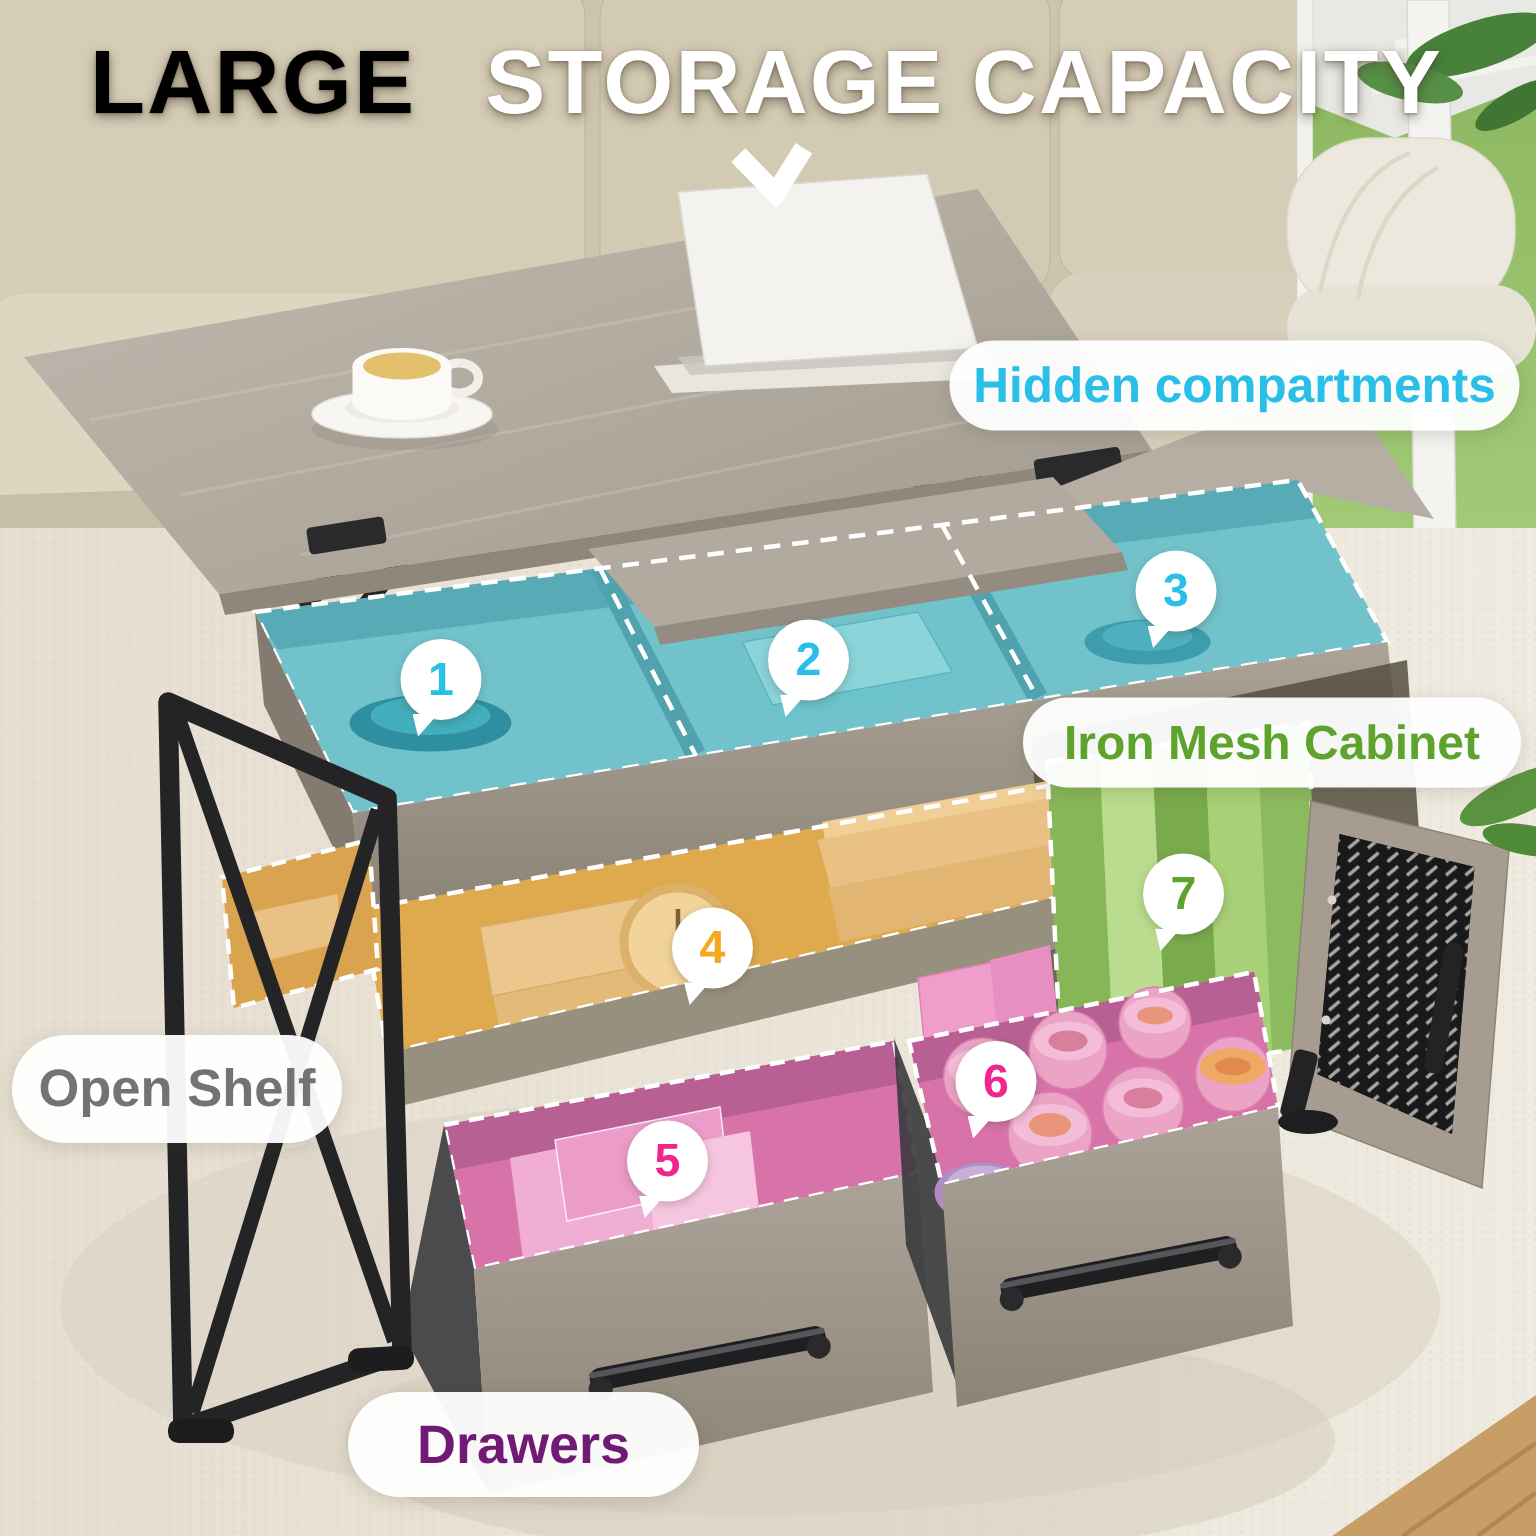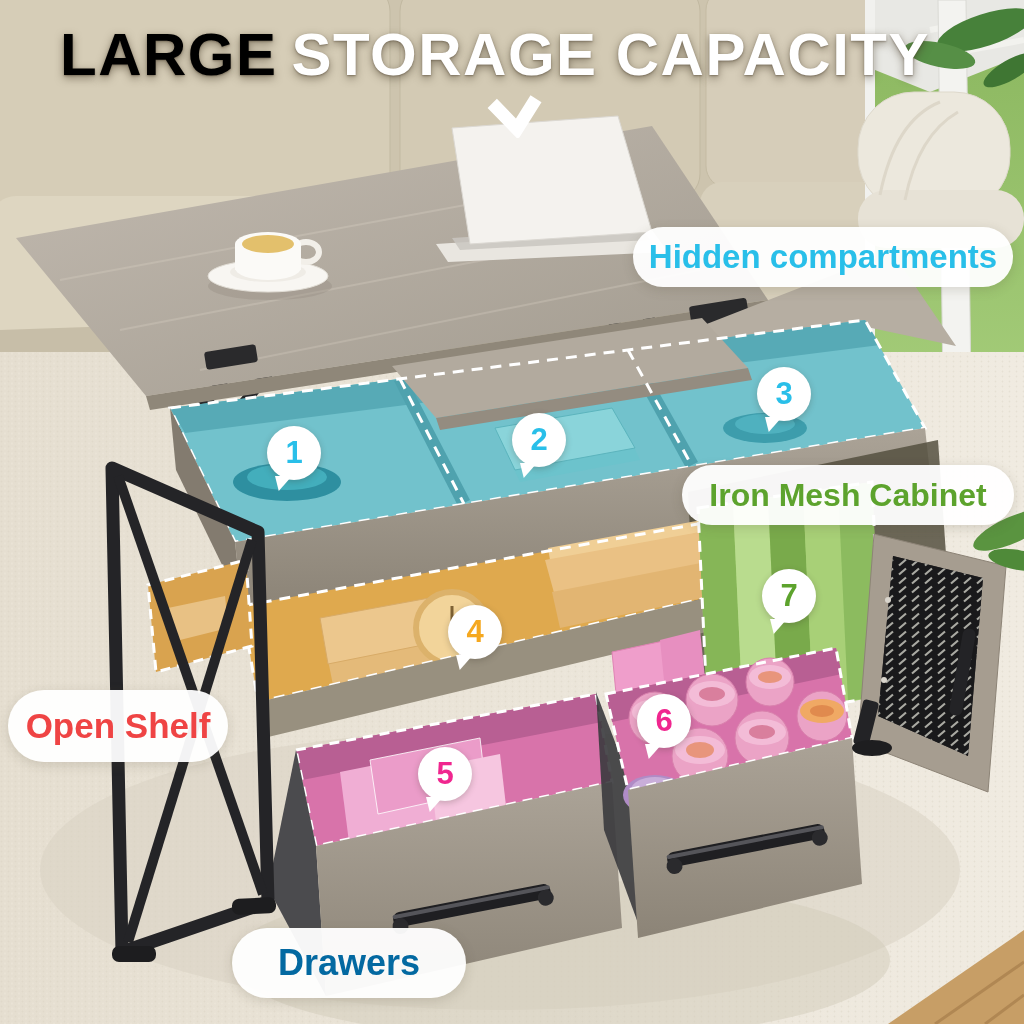--- a/index.html
+++ b/index.html
@@ -10,34 +10,34 @@
   }
   .scene-svg{position:absolute;left:0;top:0;width:1024px;height:1024px;}
   
   .title{
     position:absolute;left:60px;top:20px;width:960px;
     font-size:60px;font-weight:800;letter-spacing:1.5px;white-space:nowrap;
     text-shadow:0 3px 8px rgba(70,58,40,.55),0 1px 2px rgba(70,58,40,.45);
     z-index:30;
   }
   .title .hl{color:#000000;margin-right:14px;}
-  .title .rest{color:#ffffff;}
+  .title .rest{color:#ffffff;margin-left:32px;}
   .pointer-icon{position:absolute;left:488px;top:96px;z-index:30;transform:rotate(-6deg);}
   .pill{
     position:absolute;z-index:40;
     background:rgba(255,255,255,.95);
     border-radius:36px;
     display:flex;align-items:center;justify-content:center;
     font-weight:800;
     box-shadow:0 3px 12px rgba(80,70,50,.18);
   }
   .pill-hidden{left:633px;top:227px;width:380px;height:60px;font-size:33px;color:#29bfe9;}
   .pill-mesh{left:682px;top:465px;width:332px;height:60px;font-size:32px;color:#5da32d;}
-  .pill-shelf{left:8px;top:690px;width:220px;height:72px;font-size:35px;color:#ef4444;}
-  .pill-drawers{left:232px;top:928px;width:234px;height:70px;font-size:36px;color:#0369a1;}
+  .pill-shelf{left:8px;top:690px;width:220px;height:72px;font-size:35px;color:#737373;}
+  .pill-drawers{left:232px;top:928px;width:234px;height:70px;font-size:36px;color:#701a75;}
   .badge{
     position:absolute;z-index:40;width:54px;height:54px;background:#ffffff;border-radius:50%;
     display:flex;align-items:center;justify-content:center;
     font-weight:800;font-size:31px;
     box-shadow:0 2px 6px rgba(60,50,40,.25);
   }
   .badge::after{
     content:"";position:absolute;left:8px;bottom:-11px;width:17px;height:15px;background:#ffffff;
     clip-path:polygon(0 0,100% 0,22% 100%);
   }

